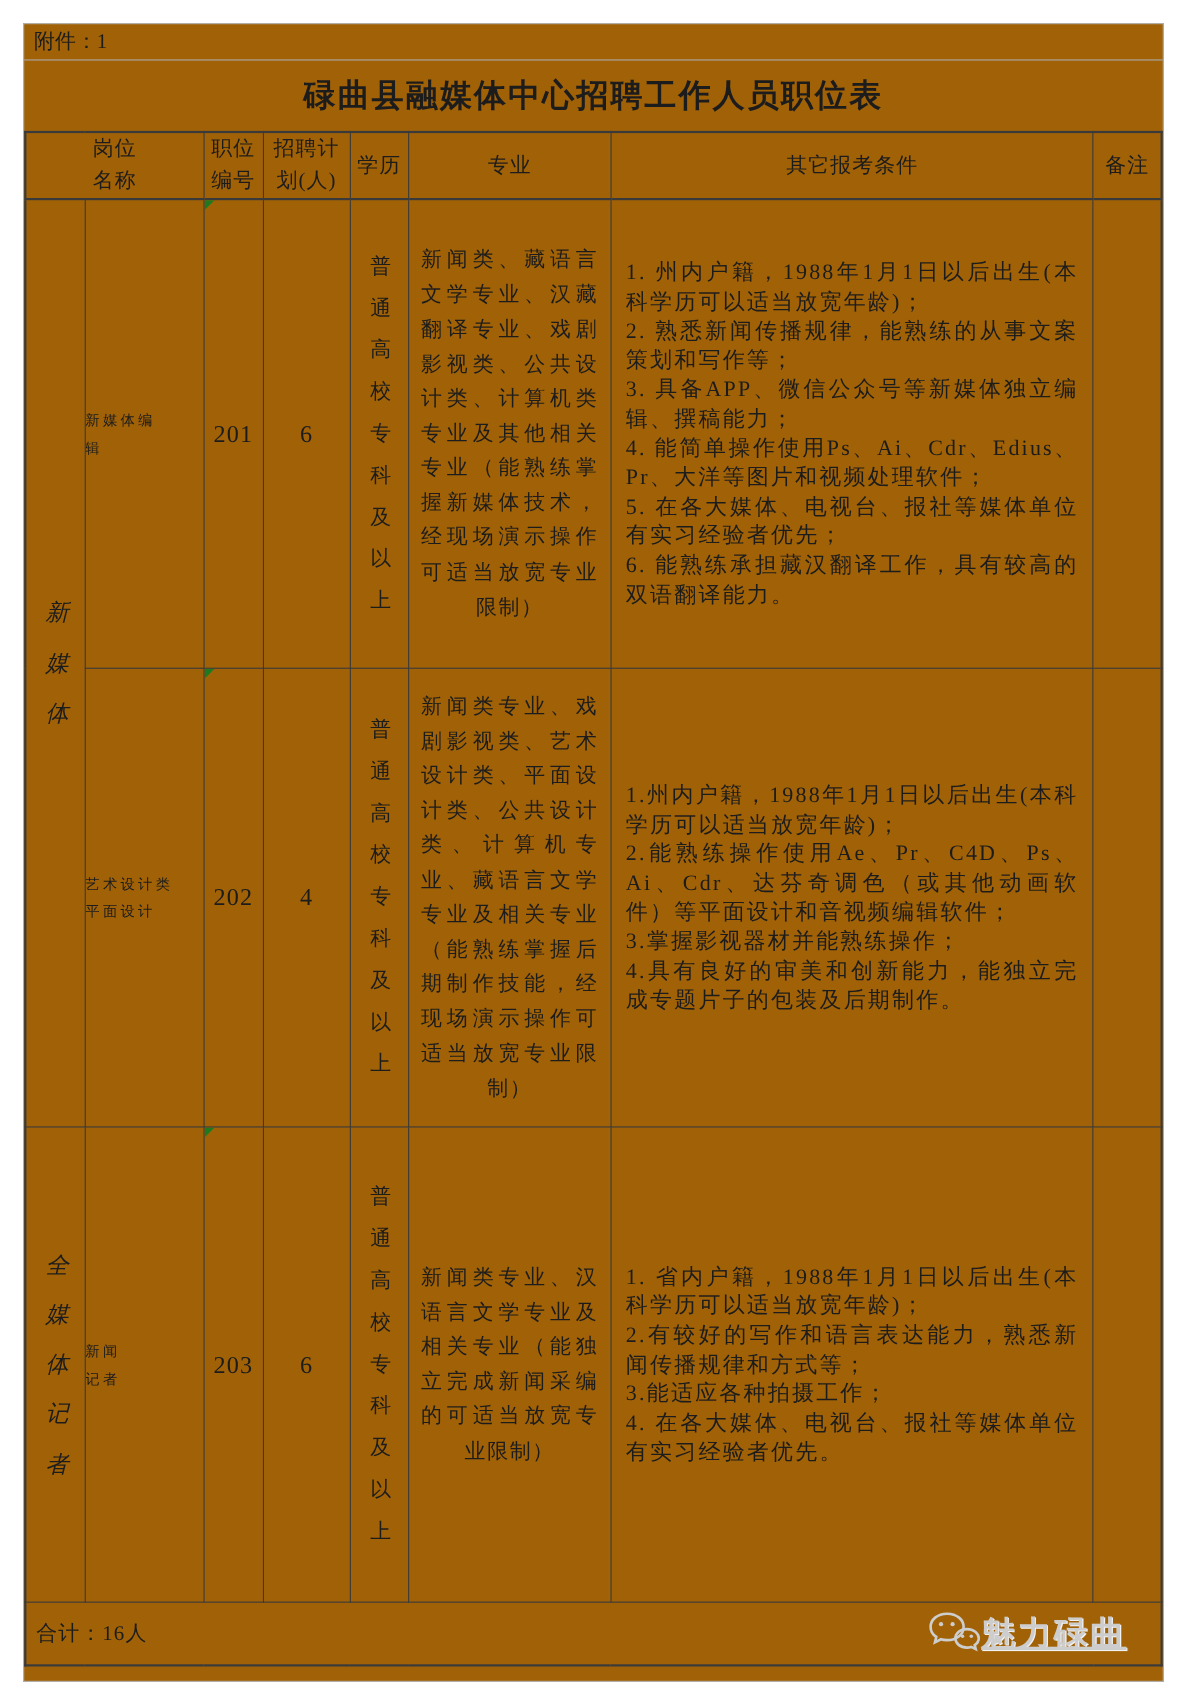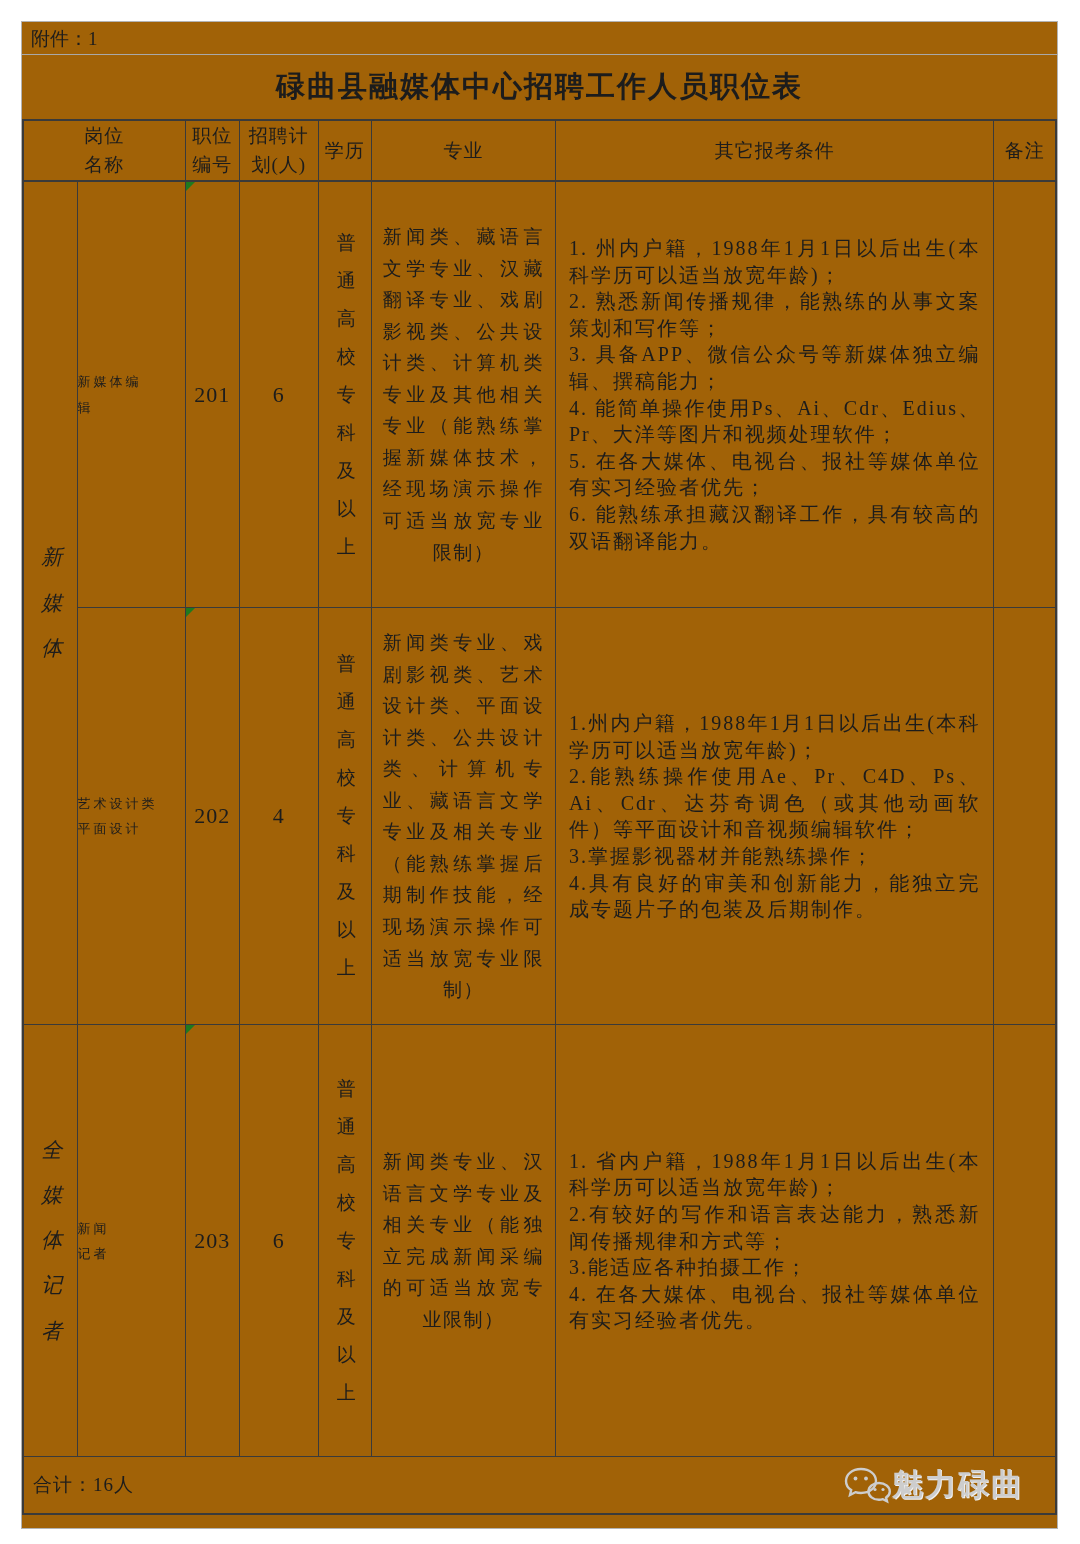--- a/index.html
+++ b/index.html
@@ -116,23 +116,24 @@
   .total-cell { border: 1px solid #3a3a3a; }
   .total-inner {
     display: flex;
     align-items: center;
     justify-content: space-between;
     padding: 0 31px 0 9px;
   }
   .total-label { font-size: 19px; letter-spacing: 1px; }
   .watermark {
     display: flex;
-    align-items: center;
+    align-items: flex-start;
     gap: 1px;
     color: #cdcdcd;
+    text-decoration: underline;
   }
   .watermark-text {
     font-family: "Liberation Sans", "DejaVu Sans", sans-serif;
     font-size: 31px;
     font-weight: bold;
     letter-spacing: 2px;
     text-shadow: 1px 1px 0 #f2f2f2;
   }
 </style>
 </head>

